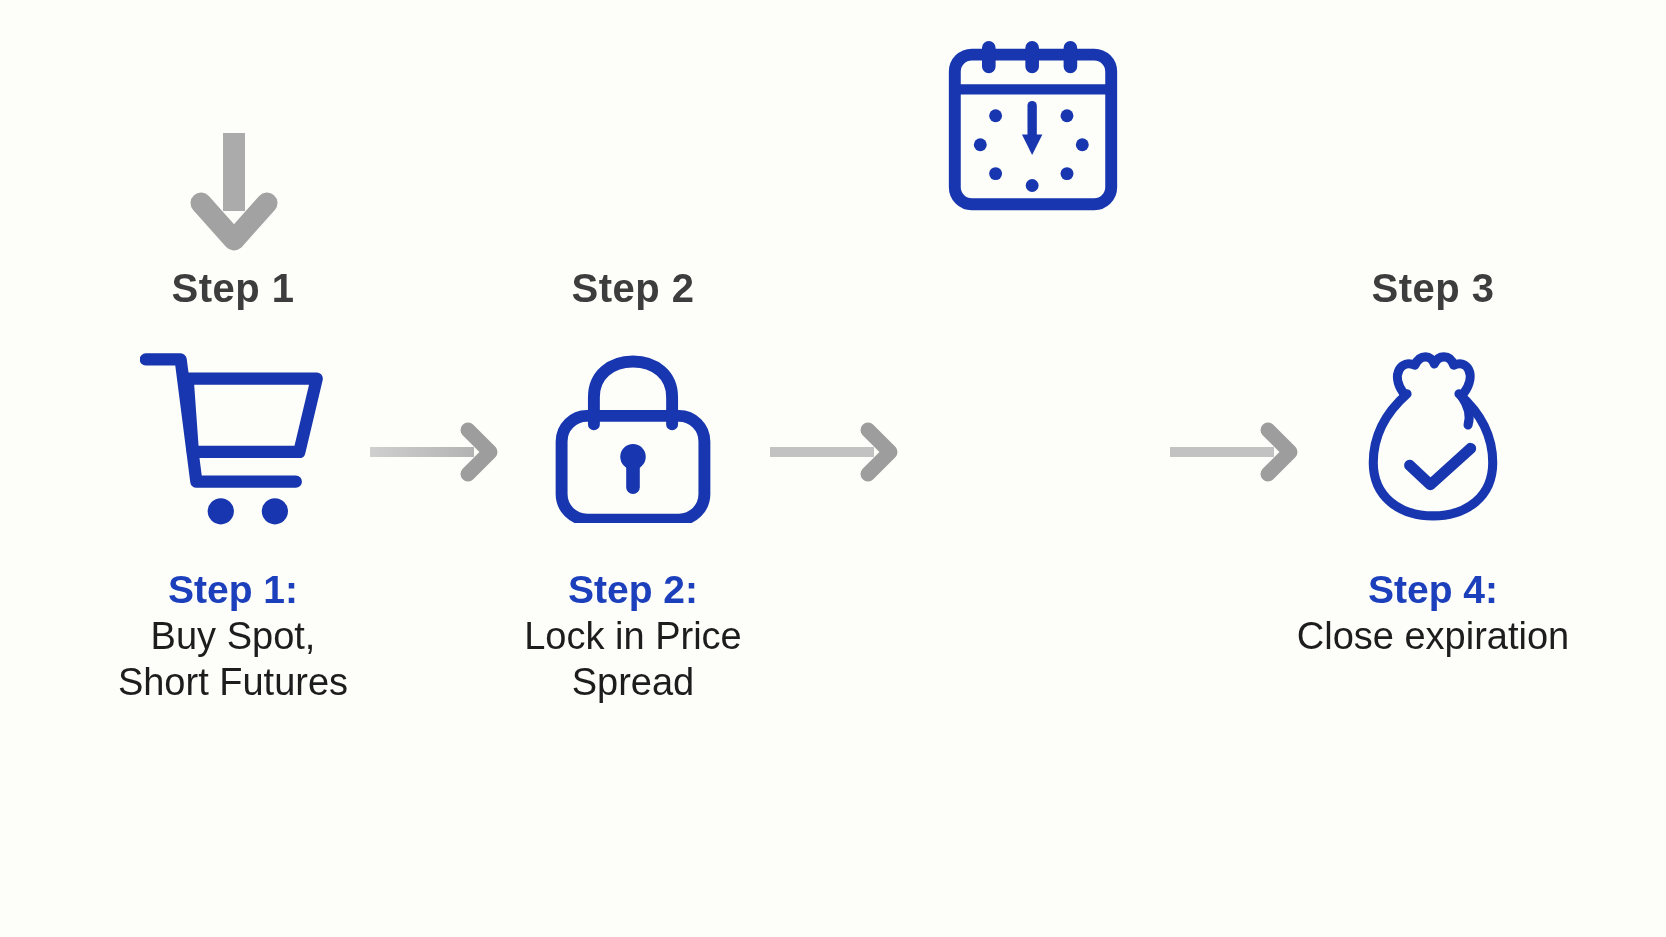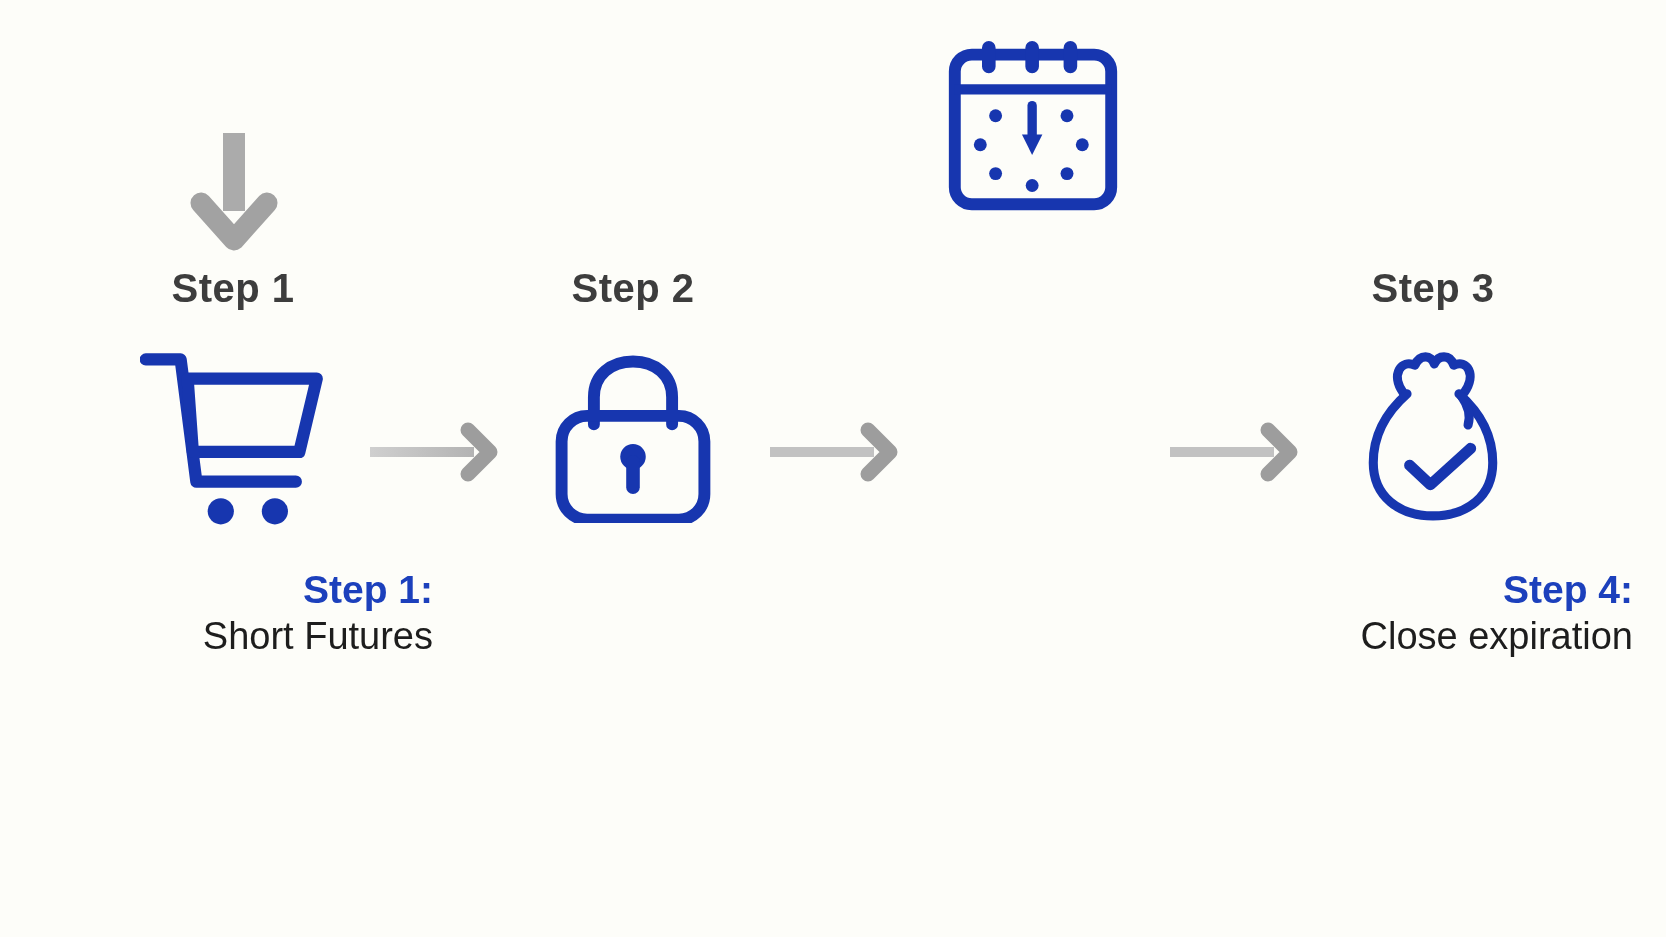--- a/index.html
+++ b/index.html
@@ -18,21 +18,21 @@
     margin-top:264px;
     height:48px;line-height:48px;
     font-size:40px;font-weight:600;letter-spacing:.5px;
     color:#3d3d3d;
   }
   .iconbox{
     margin-top:38px;height:175px;
     display:flex;align-items:center;justify-content:center;
   }
   .icon-blue{color:#1736af;}
-  .caption{margin-top:42px;text-align:right;}
+  .caption{margin-top:42px;}
   .caption .cap-title{
     font-size:39px;line-height:46px;font-weight:700;
     color:#1c40bc;
   }
   .caption .cap-line{
     font-size:38px;line-height:46px;font-weight:400;
     color:#1d1d1d;
   }
   .entry-arrow{position:absolute;left:189px;top:133px;}
   .flow-arrow{position:absolute;top:420px;}
@@ -80,33 +80,39 @@
     <div class="iconbox icon-blue">
       <svg width="186" height="178" viewBox="0 0 104 102">
         <path d="M2 6 H22 L31 76 H88" fill="none" stroke="currentColor" stroke-width="7" stroke-linecap="round" stroke-linejoin="round"></path>
         <path d="M26 17 H100 L90 59 H29 Z" fill="none" stroke="currentColor" stroke-width="7" stroke-linecap="round" stroke-linejoin="round"></path>
         <circle cx="45" cy="93" r="7.5" fill="currentColor"></circle>
         <circle cx="76" cy="93" r="7.5" fill="currentColor"></circle>
       </svg>
     </div>
     <div class="caption">
       <div class="cap-title">Step 1:</div>
+      <div class="cap-line">Buy Spot,</div>
       <div class="cap-line">Short Futures</div>
     </div>
   </div>
 
   <div class="col" style="left:433px">
     <div class="heading">Step 2</div>
     <div class="iconbox icon-blue">
       <svg width="170" height="170" viewBox="0 0 100 100">
         <path d="M27 42 V26 C27 13 37 5 50 5 C63 5 73 13 73 26 V42" fill="none" stroke="currentColor" stroke-width="7" stroke-linecap="round"></path>
         <rect x="8" y="37" width="84" height="61" rx="15" fill="none" stroke="currentColor" stroke-width="7"></rect>
         <circle cx="50" cy="61" r="7.5" fill="currentColor"></circle>
         <path d="M50 64 V79" stroke="currentColor" stroke-width="8" stroke-linecap="round"></path>
       </svg>
+    </div>
+    <div class="caption">
+      <div class="cap-title">Step 2:</div>
+      <div class="cap-line">Lock in Price</div>
+      <div class="cap-line">Spread</div>
     </div>
   </div>
 
   <div class="col" style="left:833px">
     <div class="iconbox icon-blue">
       <svg width="170" height="170" viewBox="0 0 100 100">
         <rect x="4" y="8" width="92" height="88" rx="10" fill="none" stroke="currentColor" stroke-width="7"></rect>
         <path d="M24 4 V15 M49.5 4 V15 M72 4 V15" stroke="currentColor" stroke-width="8" stroke-linecap="round"></path>
         <path d="M4 28.5 H96" stroke="currentColor" stroke-width="6"></path>
         <circle cx="28" cy="44" r="3.8" fill="currentColor"></circle>

